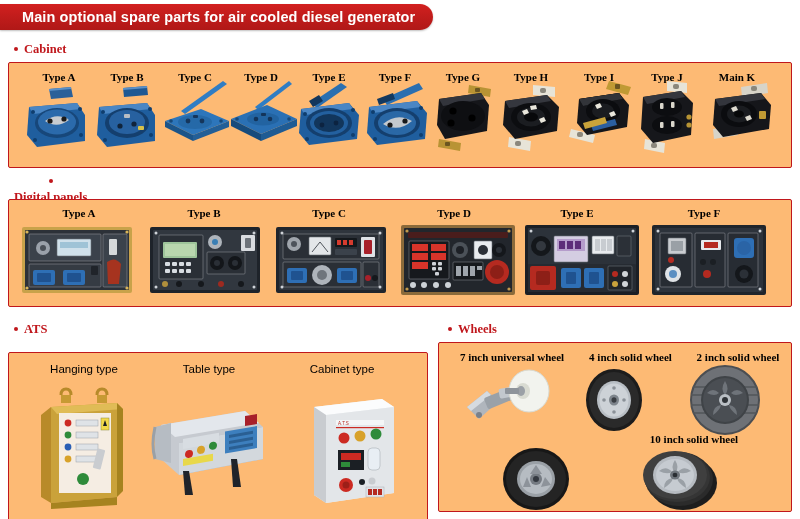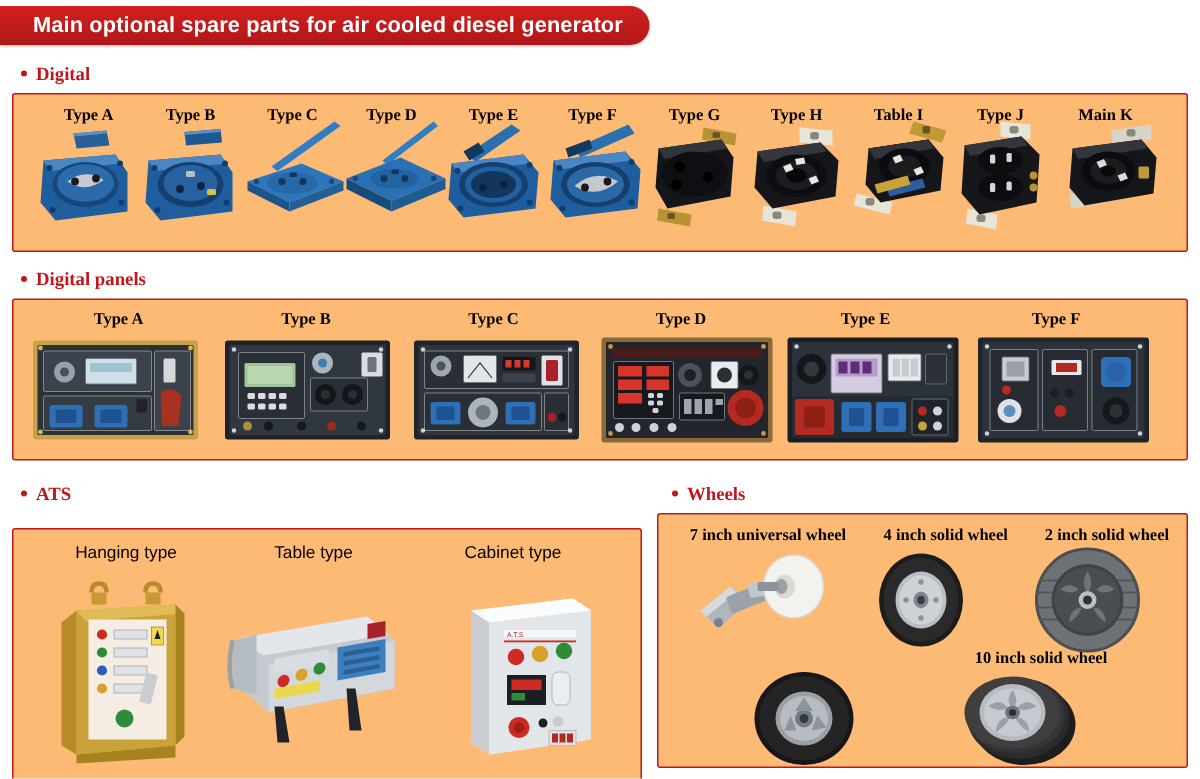--- a/index.html
+++ b/index.html
@@ -57,34 +57,34 @@
 </style>
 </head>
 <body>
 
 <div class="title-banner">
   <span class="t">Main optional spare parts for air cooled diesel generator</span>
 </div>
 
 <div class="sec-head" style="left:14px;top:42px;">
   <span class="bullet"></span>
-  <span>Digital</span>
+  <span>Cabinet</span>
 </div>
 
 <div class="panel" style="left:8px;top:62px;width:784px;height:106px;">
 
   <div class="cap" style="left:14px;top:8px;width:72px;">Type A</div>
   <div class="cap" style="left:82px;top:8px;width:72px;">Type B</div>
   <div class="cap" style="left:150px;top:8px;width:72px;">Type C</div>
   <div class="cap" style="left:216px;top:8px;width:72px;">Type D</div>
   <div class="cap" style="left:284px;top:8px;width:72px;">Type E</div>
   <div class="cap" style="left:350px;top:8px;width:72px;">Type F</div>
   <div class="cap" style="left:418px;top:8px;width:72px;">Type G</div>
   <div class="cap" style="left:486px;top:8px;width:72px;">Type H</div>
-  <div class="cap" style="left:554px;top:8px;width:72px;">Table I</div>
+  <div class="cap" style="left:554px;top:8px;width:72px;">Type I</div>
   <div class="cap" style="left:622px;top:8px;width:72px;">Type J</div>
   <div class="cap" style="left:692px;top:8px;width:72px;">Main K</div>
 
   <div class="thumb" style="left:10px;top:22px;">
   <svg width="76" height="72" viewBox="0 0 76 72">
     <g>
       <path d="M30 4 L52 2 L54 12 L32 14 Z" fill="#2a6099"></path>
       <path d="M30 4 L52 2 L52 4 L30 6 Z" fill="#5a90c8"></path>
       <path d="M10 22 L58 18 L66 30 L66 56 L18 62 L8 50 Z" fill="#1f5e9e"></path>
       <path d="M10 22 L58 18 L62 24 L14 29 Z" fill="#4a86c4"></path>
@@ -286,21 +286,21 @@
       <ellipse cx="34" cy="33" rx="12" ry="8.5" fill="#1a1c20"></ellipse>
       <ellipse cx="34" cy="33" rx="5" ry="3.6" fill="#070809"></ellipse>
       <path d="M26 27 l5 -2 l2 4 l-5 2 Z" fill="#dedbd0"></path>
       <path d="M40 36 l5 -2 l2 4 l-5 2 Z" fill="#dedbd0"></path>
       <rect x="54" y="30" width="7" height="8" rx="1" fill="#c09a34"></rect>
     </g>
   </svg>
   </div>
 </div>
 
-<div class="sec-head" style="left:14px;top:179px;">
+<div class="sec-head" style="left:14px;top:179px;flex-direction:column;">
   <span class="bullet"></span>
   <span>Digital panels</span>
 </div>
 
 <div class="panel" style="left:8px;top:199px;width:784px;height:108px;">
   <div class="cap" style="left:20px;top:7px;width:100px;">Type A</div>
   <div class="cap" style="left:145px;top:7px;width:100px;">Type B</div>
   <div class="cap" style="left:270px;top:7px;width:100px;">Type C</div>
   <div class="cap" style="left:395px;top:7px;width:100px;">Type D</div>
   <div class="cap" style="left:518px;top:7px;width:100px;">Type E</div>

